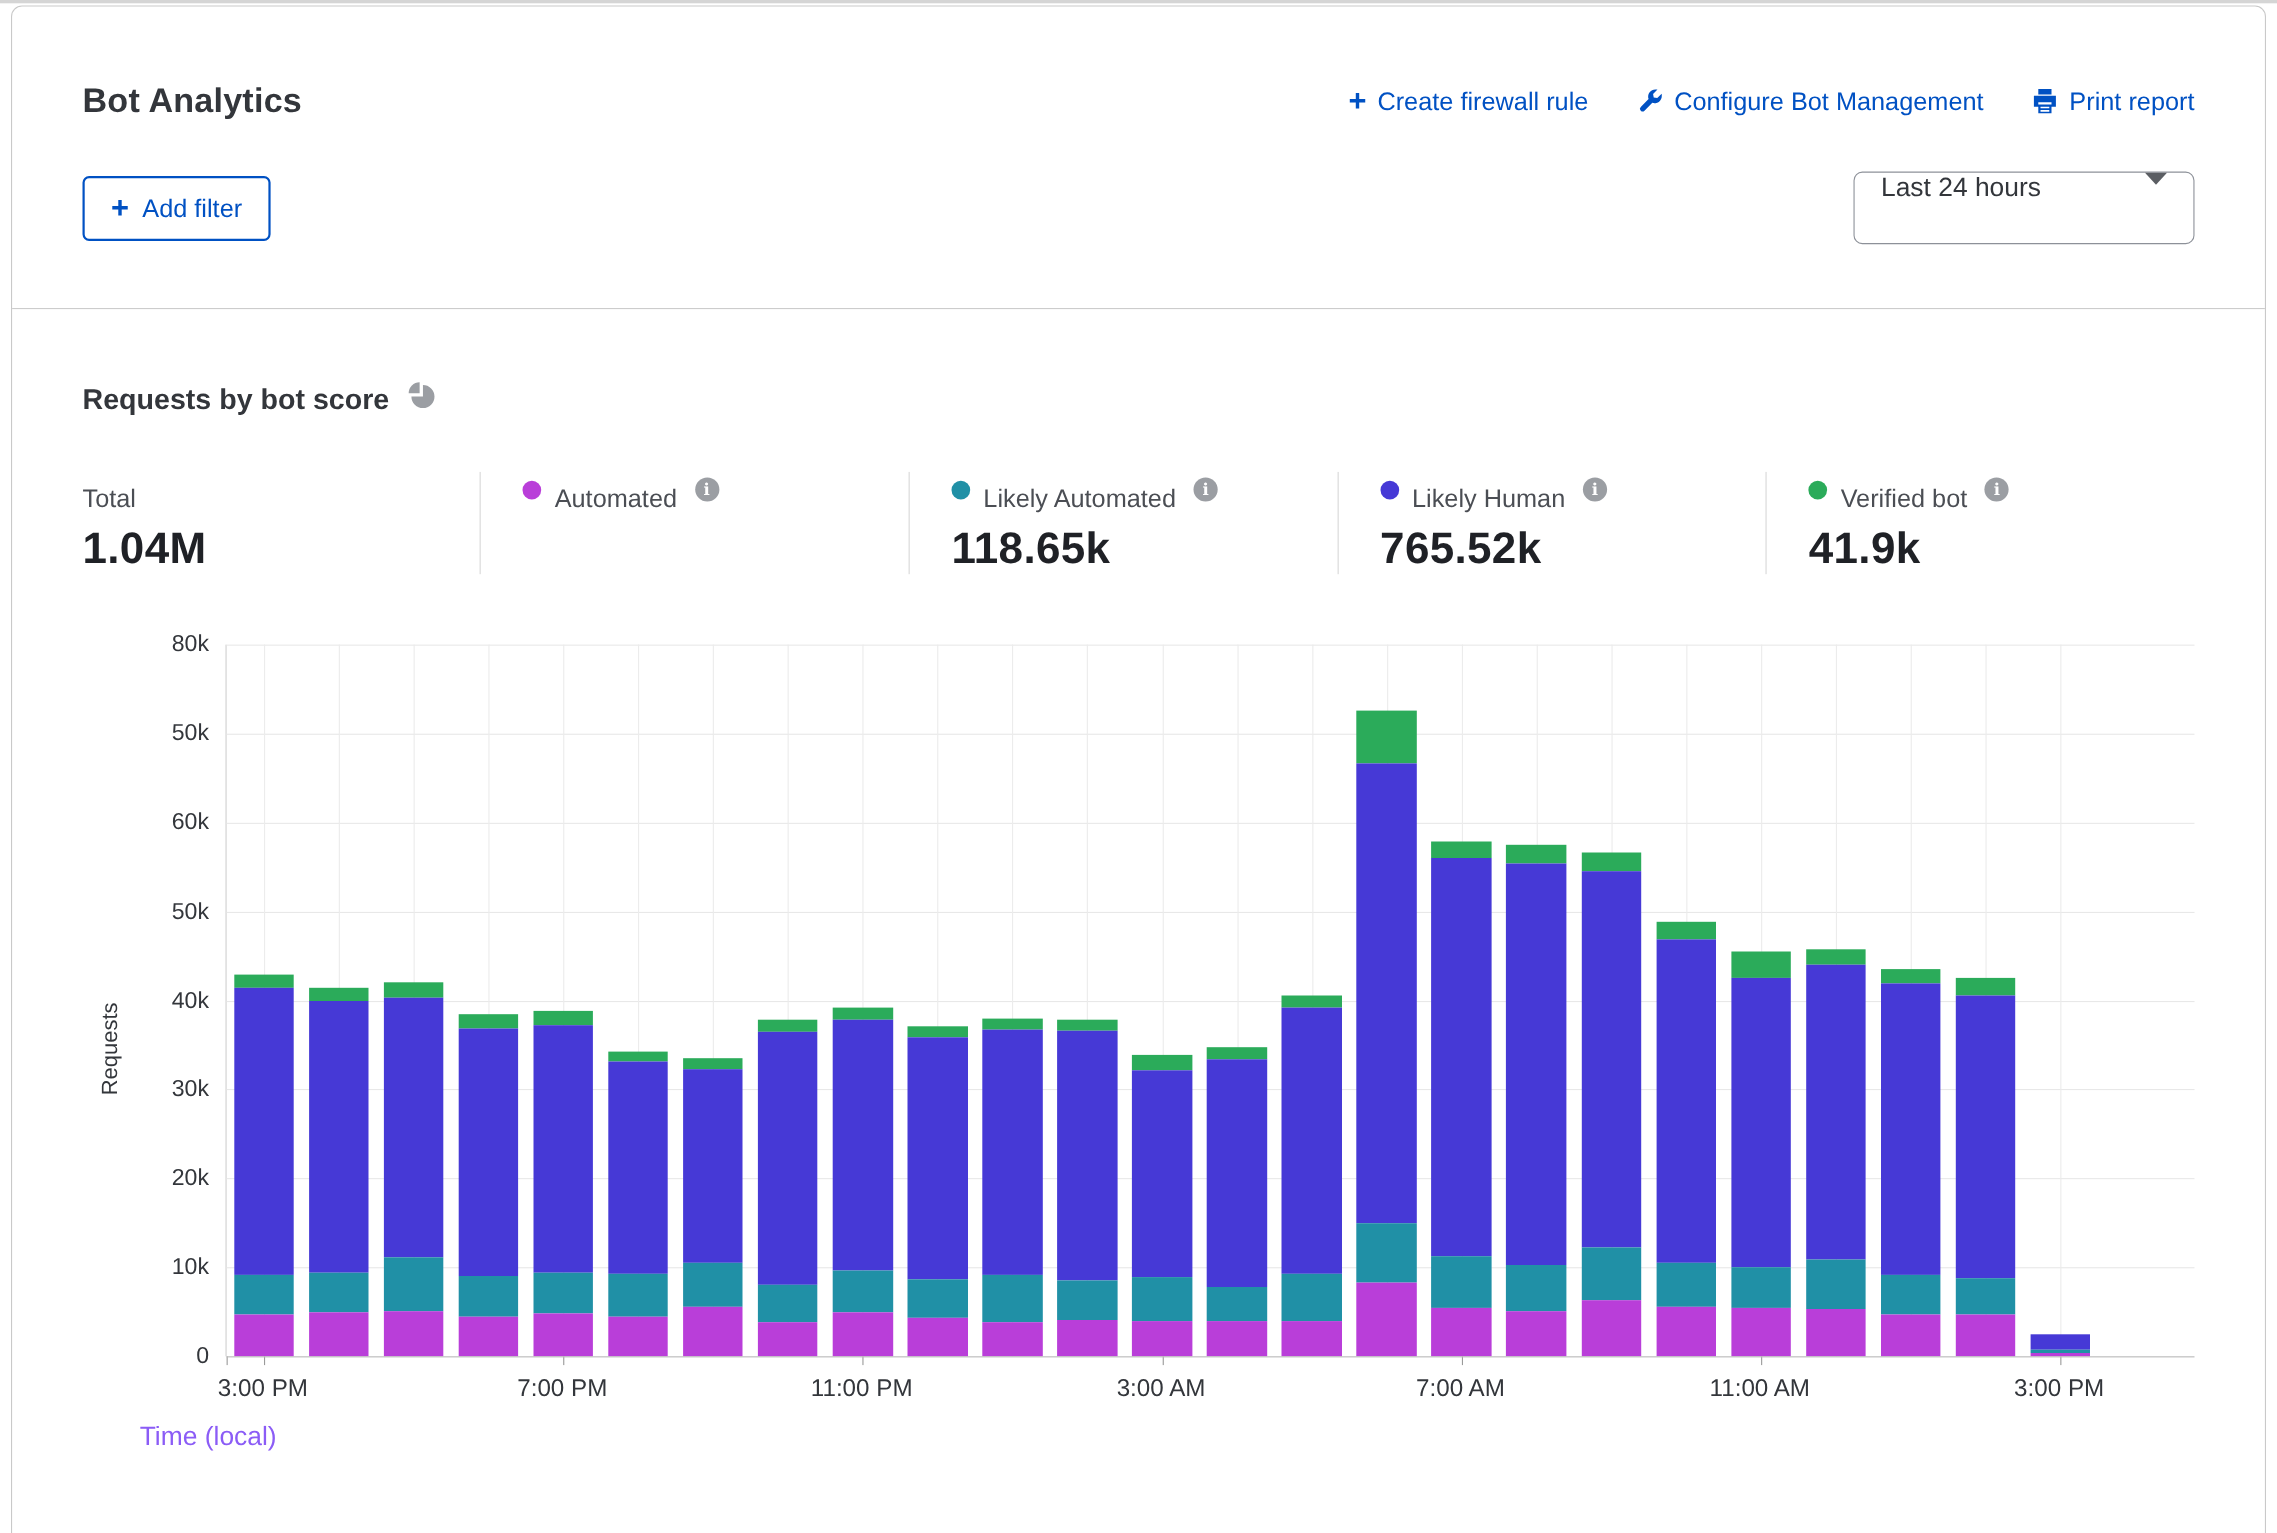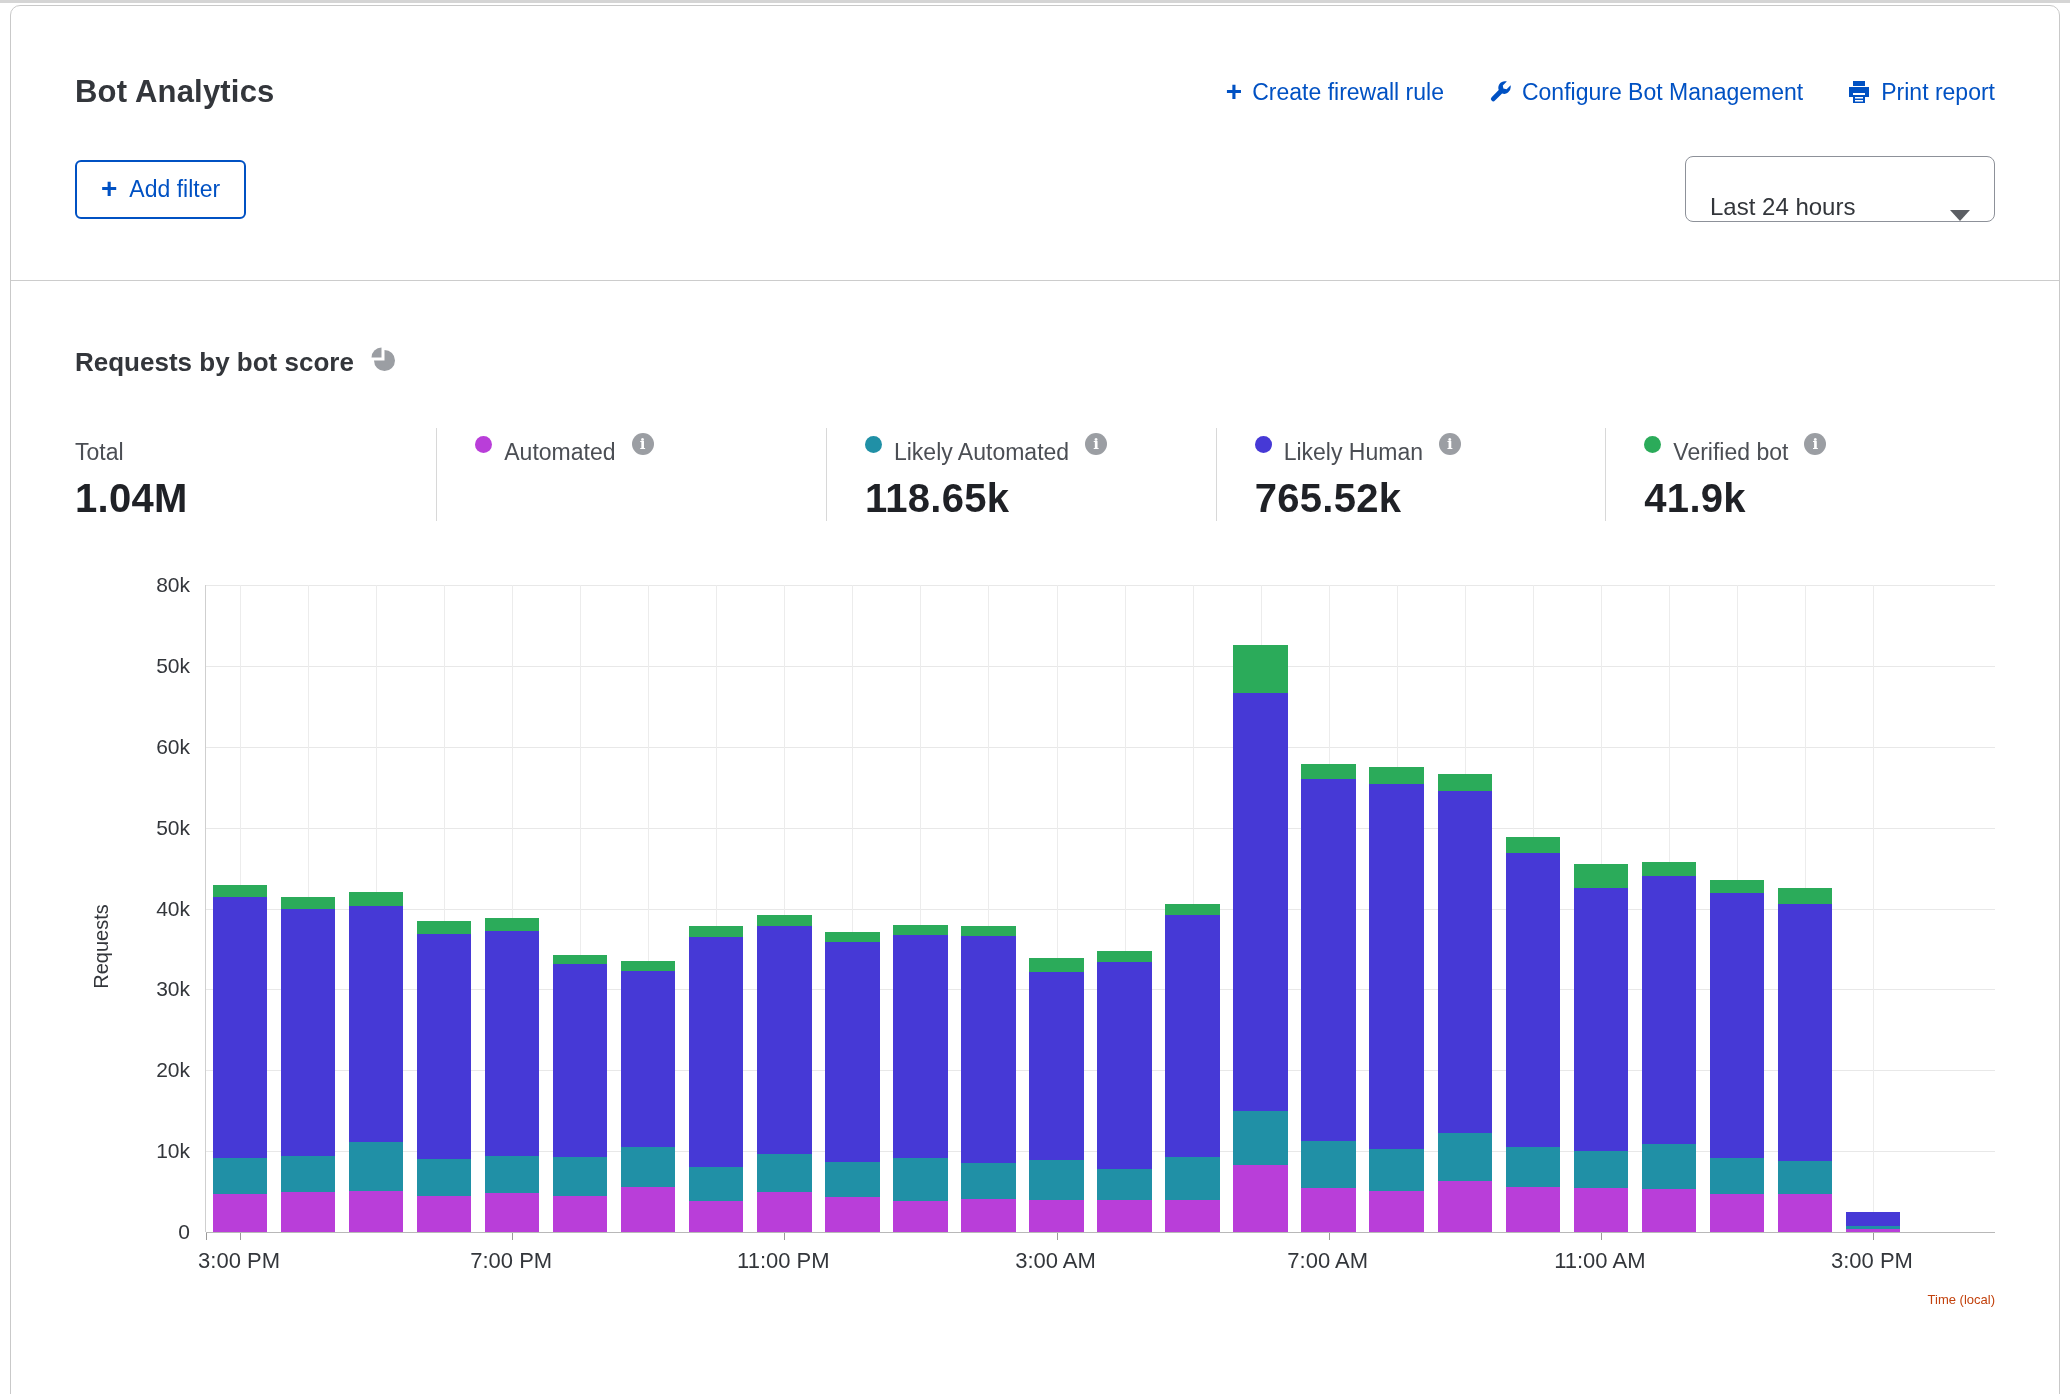--- a/index.html
+++ b/index.html
@@ -23,21 +23,21 @@
   .plus-glyph { font-size:28px; font-weight:700; line-height:20px; }
 
   .filter-row { margin-top:46px; padding-bottom:58px; display:flex; justify-content:space-between; align-items:center; }
   .add-filter {
     display:flex; align-items:center; gap:12px;
     border:2px solid #0051c3; background:#fff; color:#0051c3;
     font-size:23px; font-family:inherit; padding:14px 24px; border-radius:6px; cursor:pointer;
   }
   .select-box {
     width:310px; height:66px; border:1.5px solid #8d9199; border-radius:8px;
-    display:flex; align-items:flex-end; justify-content:space-between;
+    display:flex; align-items:flex-start; justify-content:space-between;
     padding:0 24px; font-size:24px; color:#33363b; cursor:pointer; background:#fff;
   }
   .caret { width:0; height:0; border-left:10px solid transparent; border-right:10px solid transparent; border-top:11px solid #5b5e63; }
 
   .divider { height:1px; background:#cccccc; }
 
   
   .section-title-row { margin-top:66px; display:flex; align-items:center; gap:16px; }
   .section-title { font-size:26px; font-weight:700; color:#33363b; }
 
@@ -69,21 +69,21 @@
   .hgrid { position:absolute; left:0; right:0; height:1px; background:#e8e8e8; }
   .vgrid { position:absolute; top:0; bottom:0; width:1px; background:#ececec; }
   .baseline { position:absolute; left:0; right:0; bottom:-1px; height:1px; background:#b8b8b8; }
   .ytick { position:absolute; right:calc(100% + 16px); transform:translateY(-50%); font-size:21px; color:#33363b; white-space:nowrap; }
   .bar-slot { position:absolute; bottom:0; display:flex; justify-content:center; }
   .bar { display:flex; flex-direction:column-reverse; width:80%; }
   .seg { width:100%; }
   .xtick-mark { position:absolute; top:100%; width:1px; height:8px; background:#9a9a9a; }
   .x-axis { position:relative; height:46px; margin-left:78px; margin-right:88px; }
   .xlabel { position:absolute; top:16px; transform:translateX(-50%); font-size:22px; color:#33363b; white-space:nowrap; }
-  .x-axis-title { margin-top:14px; text-align:right; font-size:13px; color:#c2410c; }
+  .x-axis-title { margin-top:14px; text-align:left; font-size:24px; color:#8b5cf6; }
 </style>
 </head>
 <body>
 
 <div class="top-strip"></div>
 
 <div class="card">
   <div class="card-inner">
 
     <div class="header-row">

